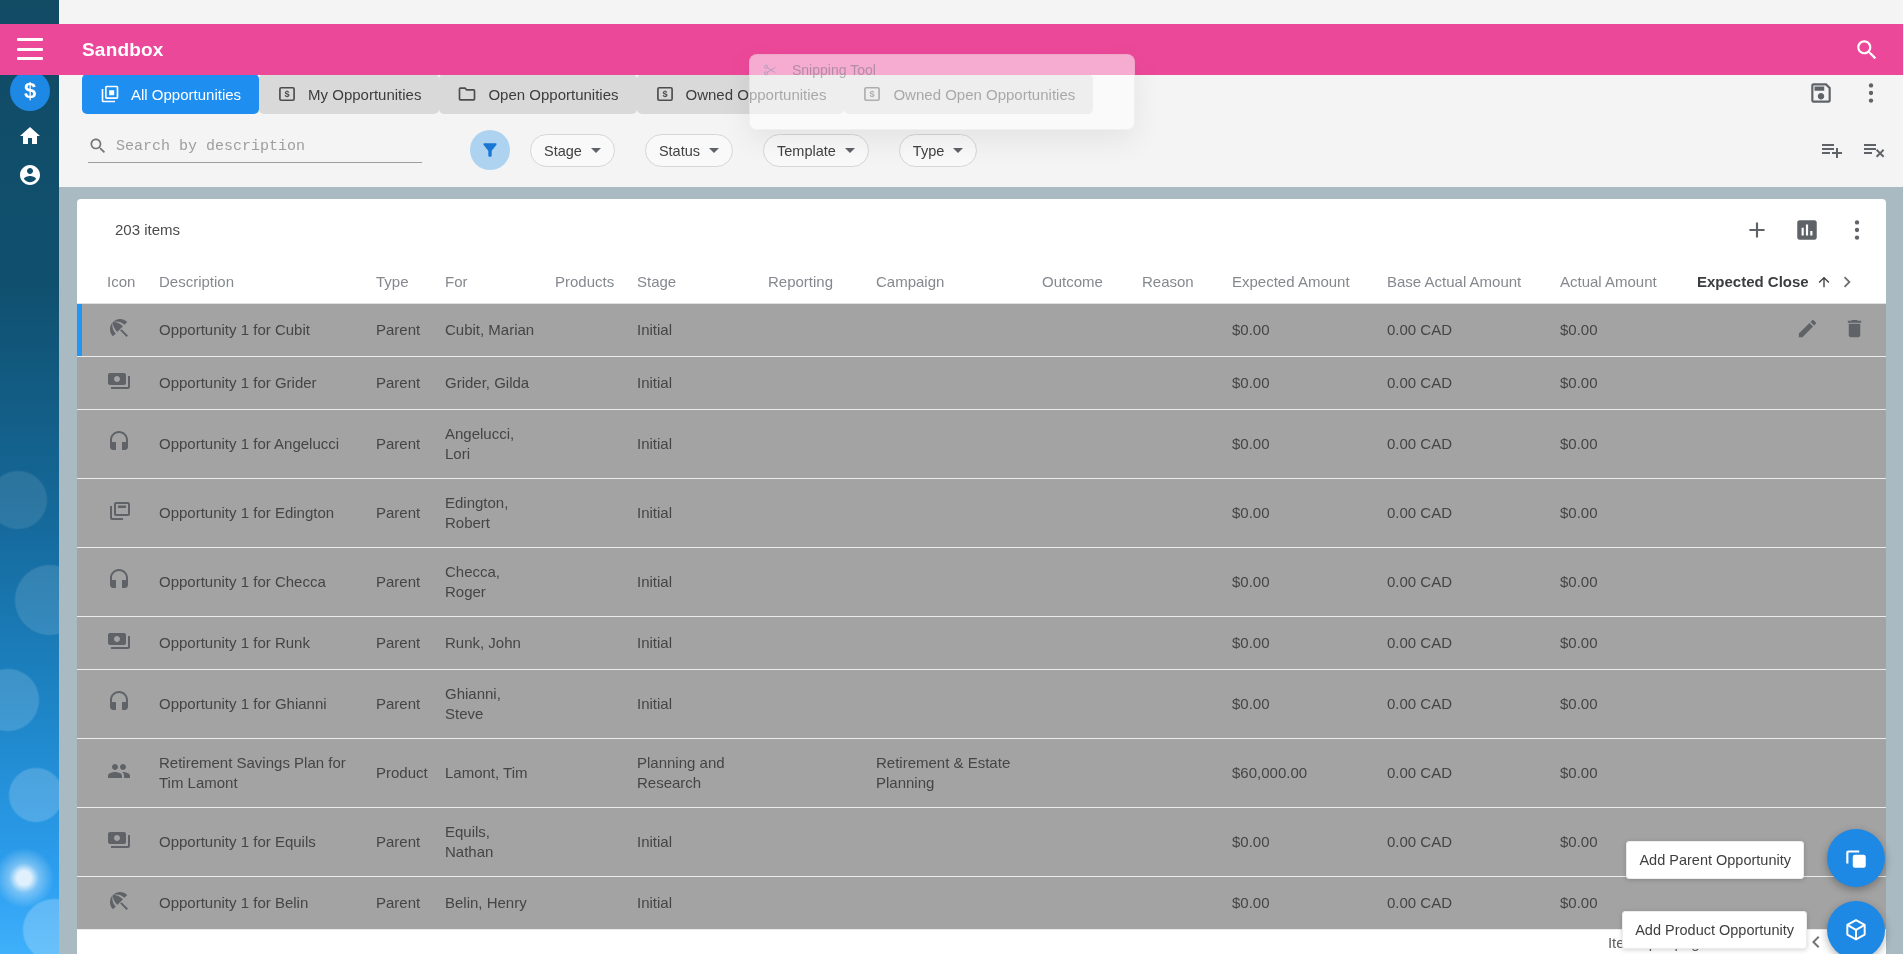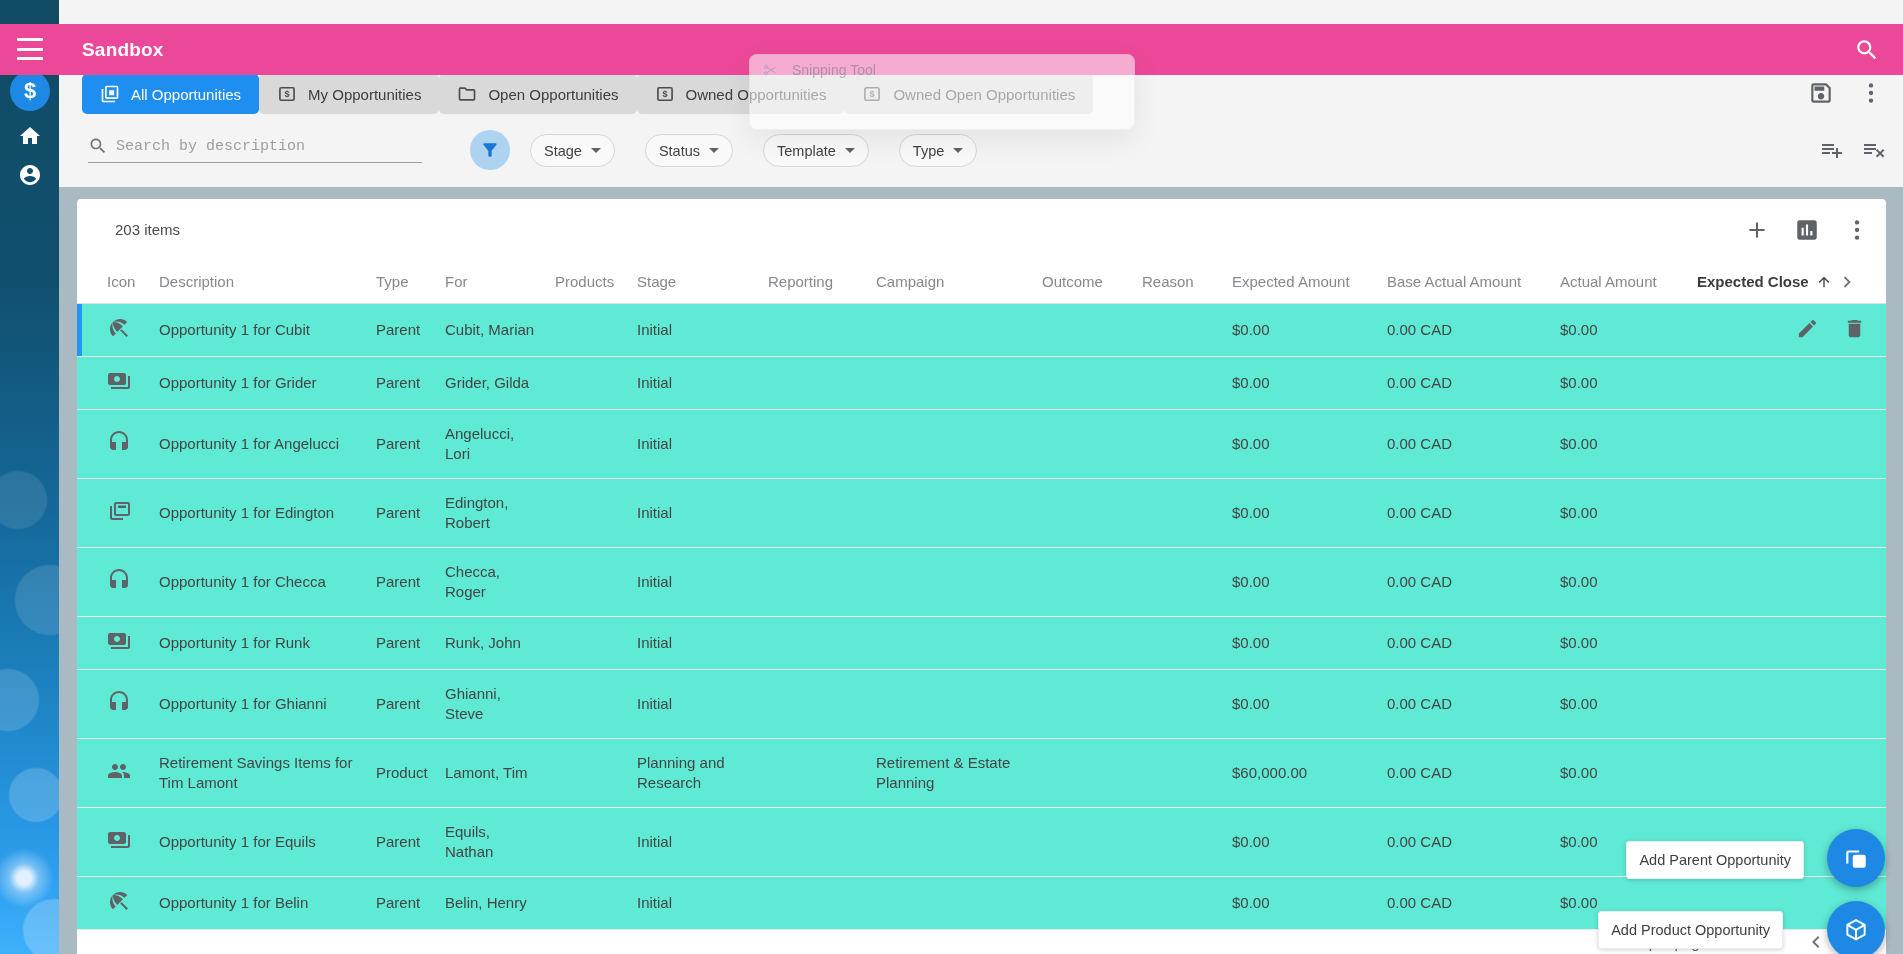--- a/index.html
+++ b/index.html
@@ -87,21 +87,21 @@
   .c-reason{width:90px;flex:none} .c-expected{width:155px;flex:none} .c-base{width:173px;flex:none}
   .c-actual{width:137px;flex:none} .c-close{flex:1;min-width:0}
   .hcell { cursor:pointer; }
   .hlast { display:flex; align-items:center; }
   .hlast .sort-label { color:#3b3d40; font-weight:bold; cursor:pointer; }
   .hlast .sort-arrow { width:16px; height:16px; color:#3b3d40; margin-left:7px; }
   .hlast .spacer { flex:1; }
   .hlast .col-chevron { width:22px; height:22px; color:#6f6f6f; margin-right:18px; cursor:pointer; }
 
   .trow { position:relative; display:flex; align-items:center; padding-left:30px;
-          border-bottom:1px solid #ececec; font-size:15px; color:#454545; cursor:pointer; background:#5eead4; }
+          border-bottom:1px solid #ececec; font-size:15px; color:#454545; cursor:pointer; background:#a3a3a3; }
   .trow.h1 { height:53px; } .trow.h2 { height:69px; }
   .trow.selected::before { content:""; position:absolute; left:0; top:0; bottom:0; width:5px; background:#2196f3; }
   .trow .row-icon { width:24px; height:24px; color:#5f6368; }
   .wrapcell { white-space:pre-line; line-height:20px; }
   .row-actions { flex:1; display:flex; justify-content:flex-end; gap:24px; padding-right:20px; }
   .row-actions svg { width:23px; height:23px; color:#5f6368; cursor:pointer; }
 
   .paginator { height:24px; display:flex; align-items:center; justify-content:flex-end;
                padding-right:58px; font-size:15px; color:#616161; }
   .paginator .pp-label { margin-right:96px; }
@@ -109,21 +109,21 @@
 
   
   .fab { position:absolute; width:58px; height:58px; border-radius:50%; background:#1e88e5; z-index:60;
          display:flex; align-items:center; justify-content:center; cursor:pointer;
          box-shadow:0 3px 8px rgba(0,0,0,.3); border:none; }
   .fab svg { width:26px; height:26px; }
   .fab1 { left:1827px; top:829px; } .fab2 { left:1827px; top:901px; }
   .tooltip { position:absolute; z-index:55; background:#fff; border:1px solid #ececec; border-radius:3px;
              box-shadow:0 1px 5px rgba(0,0,0,.18); padding:10px 12px; font-size:14.5px; color:#3f3f3f;
              white-space:nowrap; }
-  .tt1 { right:99px; top:841px; } .tt2 { right:120px; top:911px;text-align:right; }
+  .tt1 { right:99px; top:841px; } .tt2 { right:96px; top:911px;text-align:right; }
 </style>
 </head>
 <body>
 
 <div class="topbar">
   <div class="hamburger">
       <span></span>
       <span></span>
       <span></span>
     </div>
@@ -444,21 +444,21 @@
         <div class="cell c-reason wrapcell"></div>
         <div class="cell c-expected wrapcell">$0.00</div>
         <div class="cell c-base wrapcell">0.00 CAD</div>
         <div class="cell c-actual wrapcell">$0.00</div>
         <div class="cell c-close row-actions"></div>
       </div>
       <div class="trow h2">
         <div class="cell c-icon wrapcell"><svg class="row-icon" viewBox="0 0 24 24" fill="currentColor">
             <path d="M16 11c1.66 0 2.99-1.34 2.99-3S17.66 5 16 5c-1.66 0-3 1.34-3 3s1.34 3 3 3zm-8 0c1.66 0 2.99-1.34 2.99-3S9.66 5 8 5C6.34 5 5 6.34 5 8s1.34 3 3 3zm0 2c-2.33 0-7 1.17-7 3.5V19h14v-2.5c0-2.33-4.67-3.5-7-3.5zm8 0c-.29 0-.62.02-.97.05 1.16.84 1.97 1.97 1.97 3.45V19h6v-2.5c0-2.33-4.67-3.5-7-3.5z"></path>
           </svg></div>
-        <div class="cell c-desc wrapcell">Retirement Savings Items for
+        <div class="cell c-desc wrapcell">Retirement Savings Plan for
 Tim Lamont</div>
         <div class="cell c-type wrapcell">Product</div>
         <div class="cell c-for wrapcell">Lamont, Tim</div>
         <div class="cell c-products wrapcell"></div>
         <div class="cell c-stage wrapcell">Planning and
 Research</div>
         <div class="cell c-reporting wrapcell"></div>
         <div class="cell c-campaign wrapcell">Retirement &amp; Estate
 Planning</div>
         <div class="cell c-outcome wrapcell"></div>

